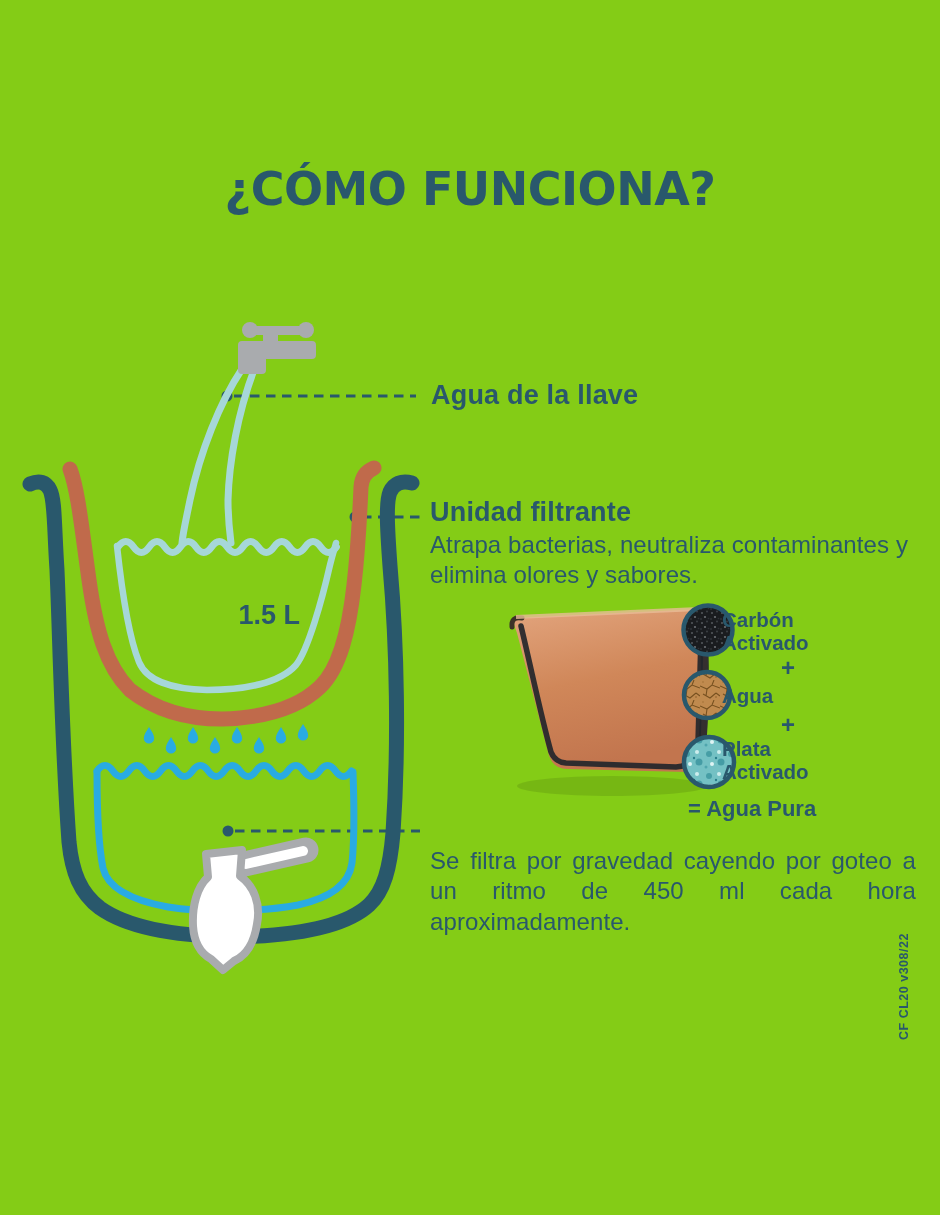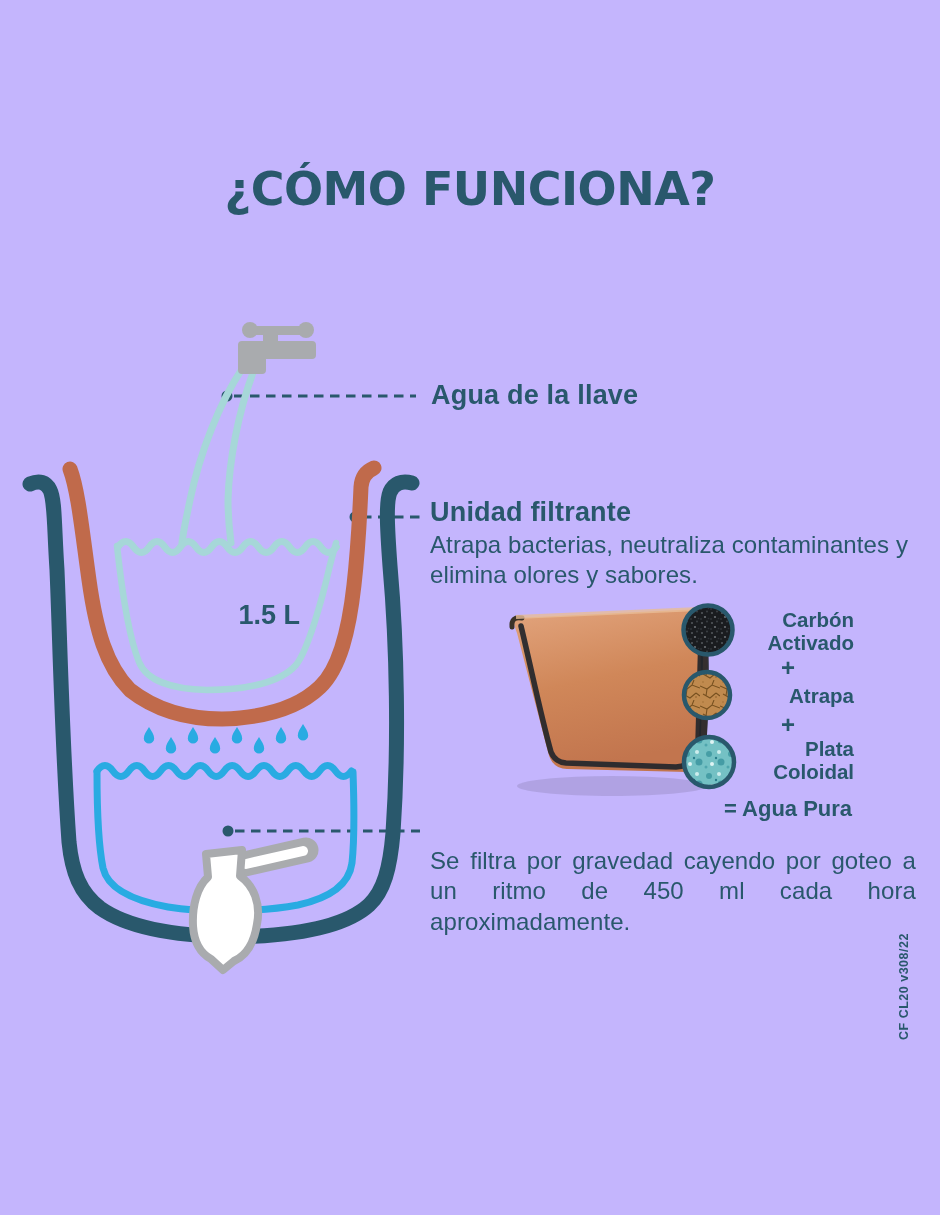--- a/index.html
+++ b/index.html
@@ -5,48 +5,48 @@
   :root{
     --ink:#29586C;
     --terracotta:#C06A4B;
     --light-teal:#A6D7D8;
     --bright-blue:#29ABE2;
     --gray:#A9ABAE;
   }
   *{margin:0;padding:0;box-sizing:border-box;}
   body{background:#e8e8e8;font-family:"Liberation Sans",sans-serif;}
   .stage{
-    position:relative;width:940px;height:1215px;background:#c4b5fd;
+    position:relative;width:940px;height:1215px;background:#84cc16;
     overflow:hidden;margin:0 auto;color:var(--ink);
   }
   .diagram-svg{position:absolute;left:0;top:0;}
   .txt{position:absolute;color:var(--ink);}
   .page-title{
     left:0;top:162px;width:940px;text-align:center;
     font-size:46px;font-weight:800;letter-spacing:-.5px;
     font-family:"DejaVu Sans","Liberation Sans",sans-serif;
   }
   .callout-label{font-size:27px;font-weight:bold;letter-spacing:.2px;}
   .tap-label{left:431px;top:380px;}
   .filter-label{left:430px;top:497px;}
   .potable-label{left:430px;top:814px;}
   .body-copy{font-size:24px;line-height:1.27;letter-spacing:.1px;}
   .filter-desc{left:430px;top:530px;width:504px;}
   .potable-desc{left:430px;top:846px;width:486px;text-align:justify;}
   .capacity{width:150px;text-align:right;font-size:27px;font-weight:bold;}
   .cap-filter{left:150px;top:600px;}
   .cap-reservoir{left:150px;top:799px;}
-  .comp-label{width:132px;text-align:right;font-size:20.5px;font-weight:bold;line-height:1.12;left:722px;}
+  .comp-label{width:132px;text-align:left;font-size:20.5px;font-weight:bold;line-height:1.12;left:722px;}
   .comp-0{top:609px;}
   .comp-plus{width:132px;text-align:center;font-size:24px;font-weight:bold;left:722px;}
   .plus-0{top:654px;}
   .comp-1{top:685px;}
   .plus-1{top:711px;}
   .comp-2{top:738px;}
-  .comp-result{left:688px;top:796px;width:200px;text-align:center;font-size:22px;font-weight:bold;}
+  .comp-result{left:688px;top:796px;width:200px;text-align:left;font-size:22px;font-weight:bold;}
   .footer-code{
     left:897px;top:940px;height:100px;width:18px;
     writing-mode:vertical-rl;transform:rotate(180deg);
     font-size:12.5px;font-weight:bold;letter-spacing:.5px;white-space:nowrap;
   }
   
   .ink-s{stroke:var(--ink);}
   .terra-s{stroke:var(--terracotta);}
   .lteal-s{stroke:var(--light-teal);}
   .bblue-s{stroke:var(--bright-blue);}
@@ -187,19 +187,19 @@
 
   <div class="txt callout-label filter-label">Unidad filtrante</div>
   <div class="txt body-copy filter-desc">Atrapa bacterias, neutraliza contaminantes y elimina olores y sabores.</div>
 
   <div class="txt capacity cap-filter">1.5 L</div>
 
   <div class="txt body-copy potable-desc">Se filtra por gravedad cayendo por goteo a un ritmo de 450 ml cada hora aproximadamente.</div>
 
   <div class="txt comp-label comp-0">Carbón Activado</div>
   <div class="txt comp-plus plus-0">+</div>
-  <div class="txt comp-label comp-1">Atrapa</div>
+  <div class="txt comp-label comp-1">Agua</div>
   <div class="txt comp-plus plus-1">+</div>
-  <div class="txt comp-label comp-2">Plata Coloidal</div>
+  <div class="txt comp-label comp-2">Plata Activado</div>
   <div class="txt comp-result">= Agua Pura</div>
 
   <div class="txt footer-code">CF CL20 v308/22</div>
 </div>
 
 </body></html>

